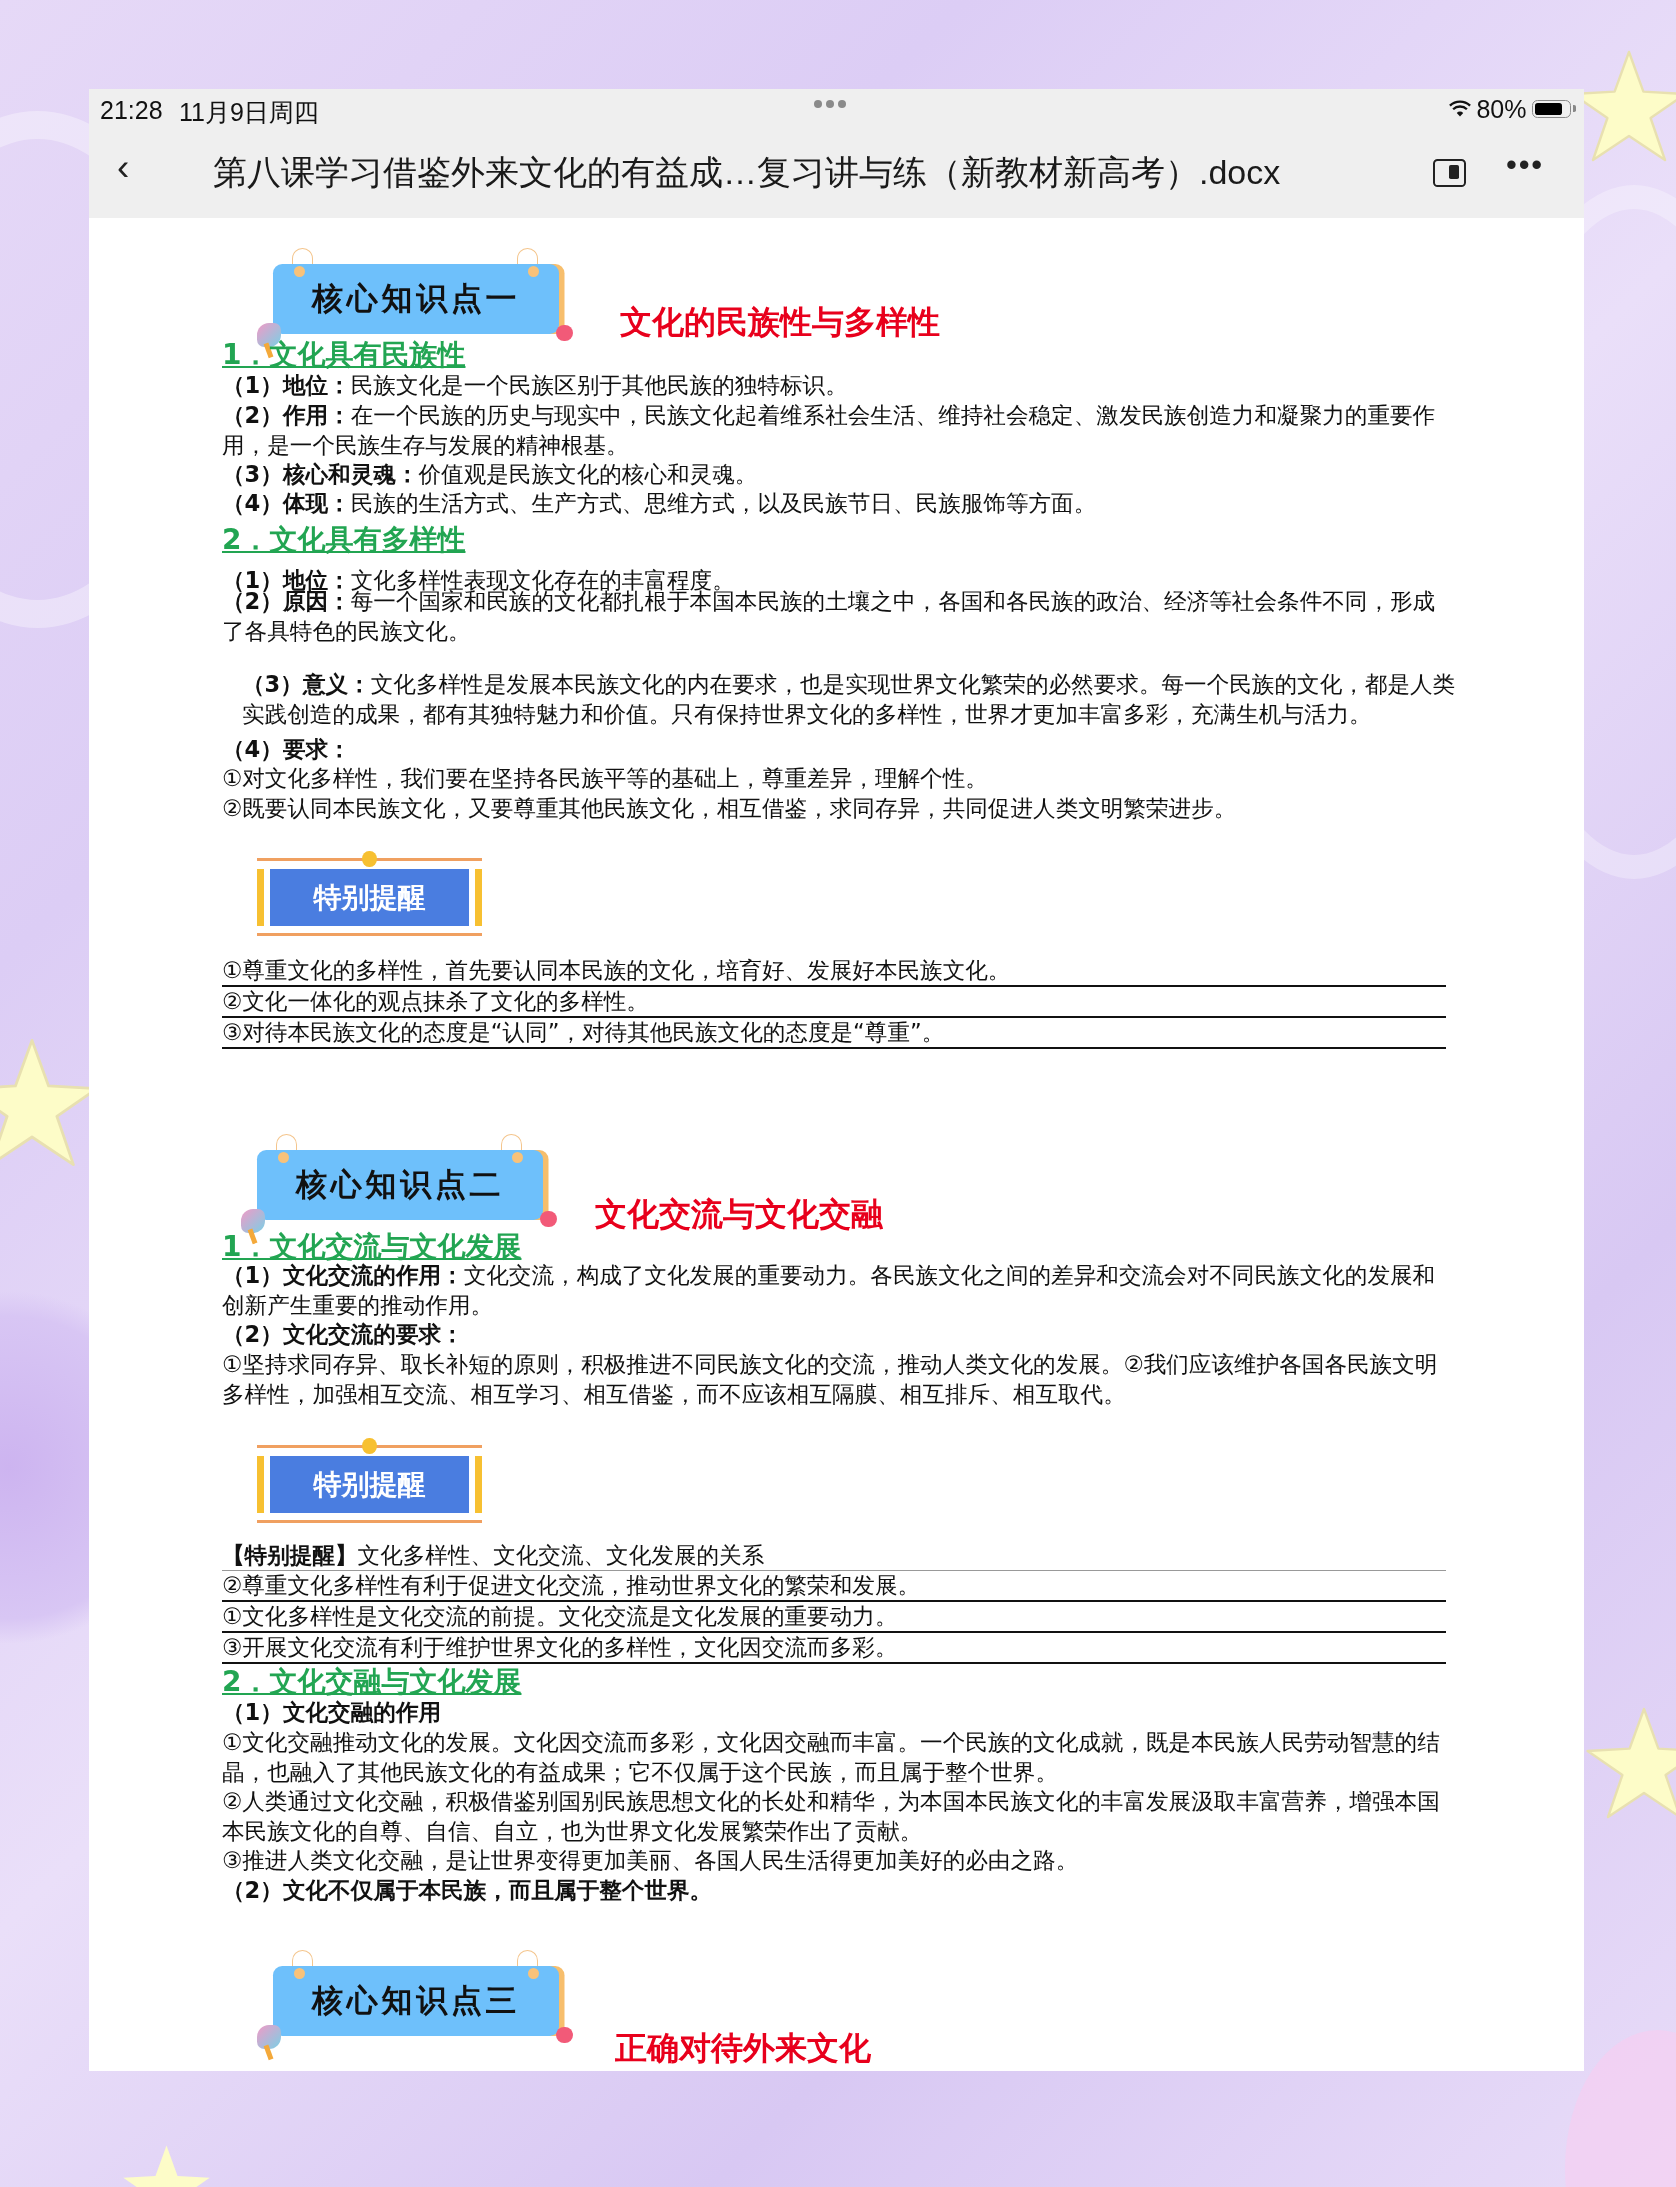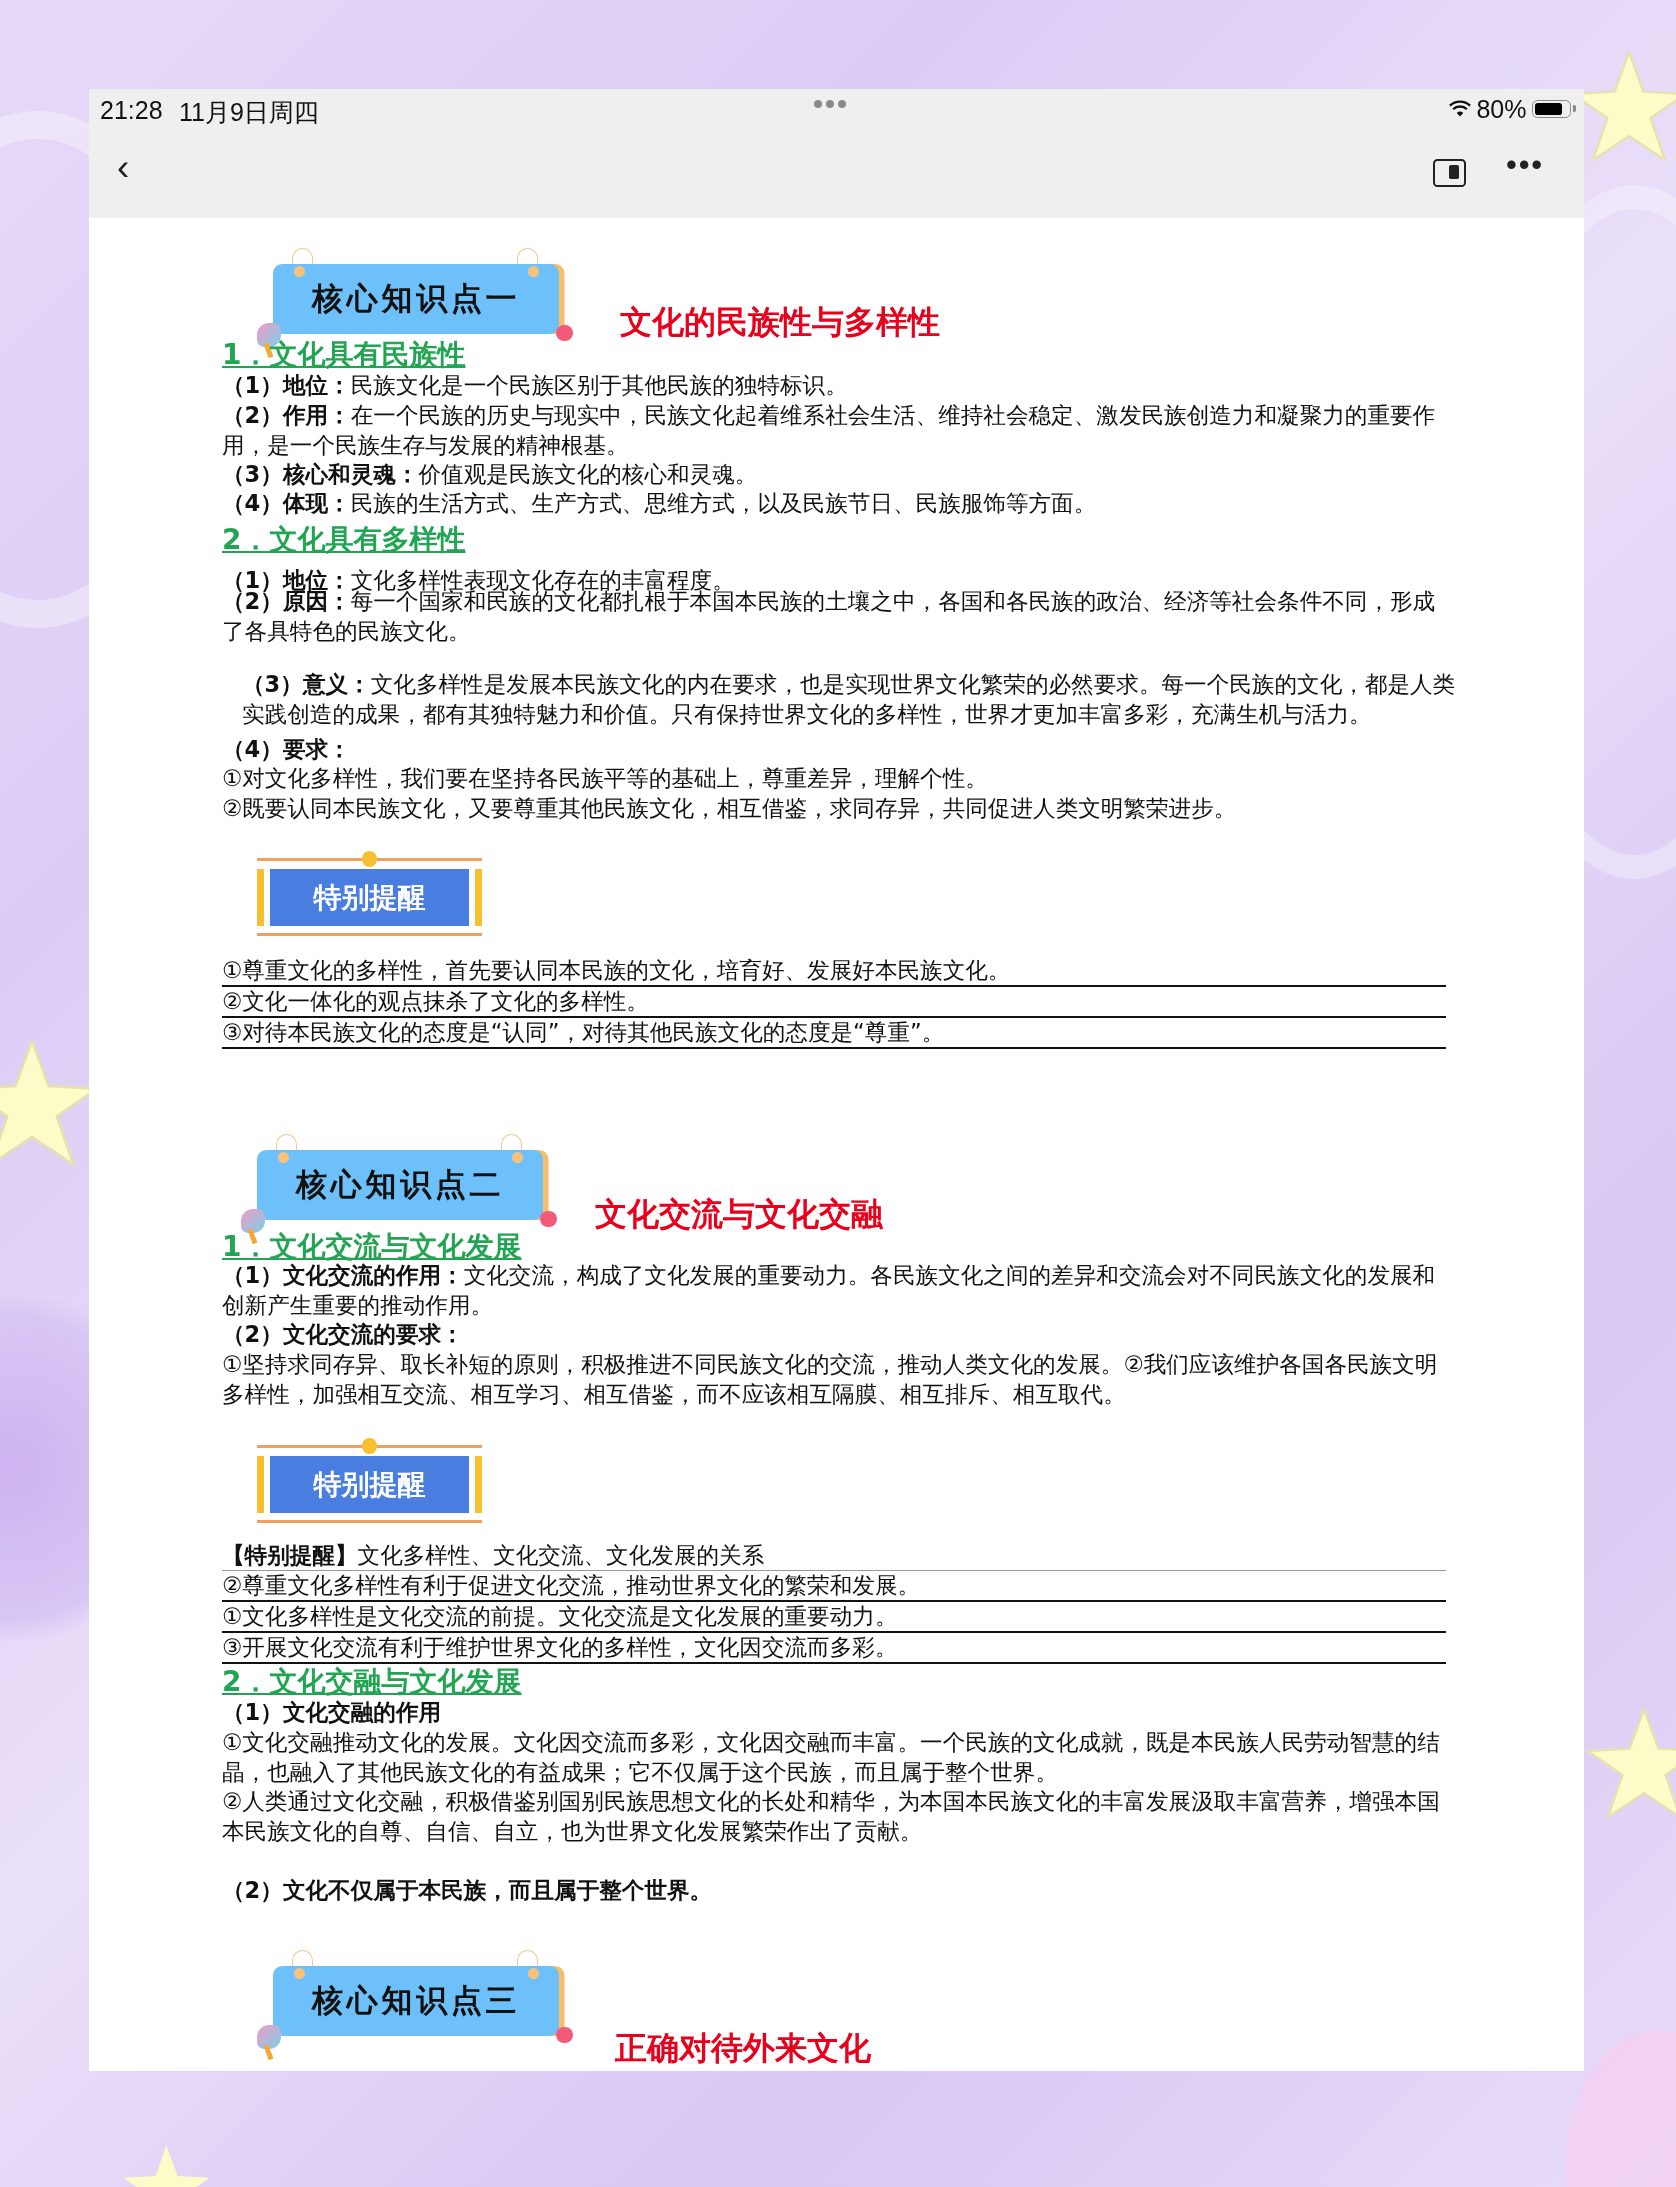--- a/index.html
+++ b/index.html
@@ -124,20 +124,21 @@
         </svg>
       <span>80%</span>
       <div class="battery">
           <div class="fill"></div>
         </div>
     </div>
   </div>
 
   <div class="navbar">
     <span class="back">‹</span>
+    <span class="title">第八课学习借鉴外来文化的有益成…复习讲与练（新教材新高考）.docx</span>
     <span class="reader"></span>
     <span class="more">•••</span>
   </div>
 
   <div class="doc">
 
     <div class="badge" style="left:175px;top:37px;">
       <div class="hook" style="left:28px;"></div>
         <div class="hook" style="left:253px;"></div>
       <div class="plate">核心知识点一</div>
@@ -209,20 +210,21 @@
       <div class="row head"><b>【特别提醒】</b><span>文化多样性、文化交流、文化发展的关系</span></div>
       <div class="row">②尊重文化多样性有利于促进文化交流，推动世界文化的繁荣和发展。</div>
       <div class="row">①文化多样性是文化交流的前提。文化交流是文化发展的重要动力。</div>
       <div class="row">③开展文化交流有利于维护世界文化的多样性，文化因交流而多彩。</div>
     </div>
 
     <div class="h-green" style="top:1445px;">2．文化交融与文化发展</div>
     <div class="para" style="top:1480px;"><b>（1）文化交融的作用</b></div>
     <div class="para" style="top:1510px;">①文化交融推动文化的发展。文化因交流而多彩，文化因交融而丰富。一个民族的文化成就，既是本民族人民劳动智慧的结晶，也融入了其他民族文化的有益成果；它不仅属于这个民族，而且属于整个世界。</div>
     <div class="para" style="top:1569px;">②人类通过文化交融，积极借鉴别国别民族思想文化的长处和精华，为本国本民族文化的丰富发展汲取丰富营养，增强本国本民族文化的自尊、自信、自立，也为世界文化发展繁荣作出了贡献。</div>
+    <div class="para" style="top:1628px;">③推进人类文化交融，是让世界变得更加美丽、各国人民生活得更加美好的必由之路。</div>
     <div class="para" style="top:1658px;"><b>（2）文化不仅属于本民族，而且属于整个世界。</b></div>
 
     <div class="badge" style="left:175px;top:1739px;">
       <div class="hook" style="left:28px;"></div>
         <div class="hook" style="left:253px;"></div>
       <div class="plate">核心知识点三</div>
       <div class="pin" style="left:29.5px;"></div>
         <div class="pin" style="left:264px;"></div>
       <div class="heart"></div>
       <div class="horn"></div>

